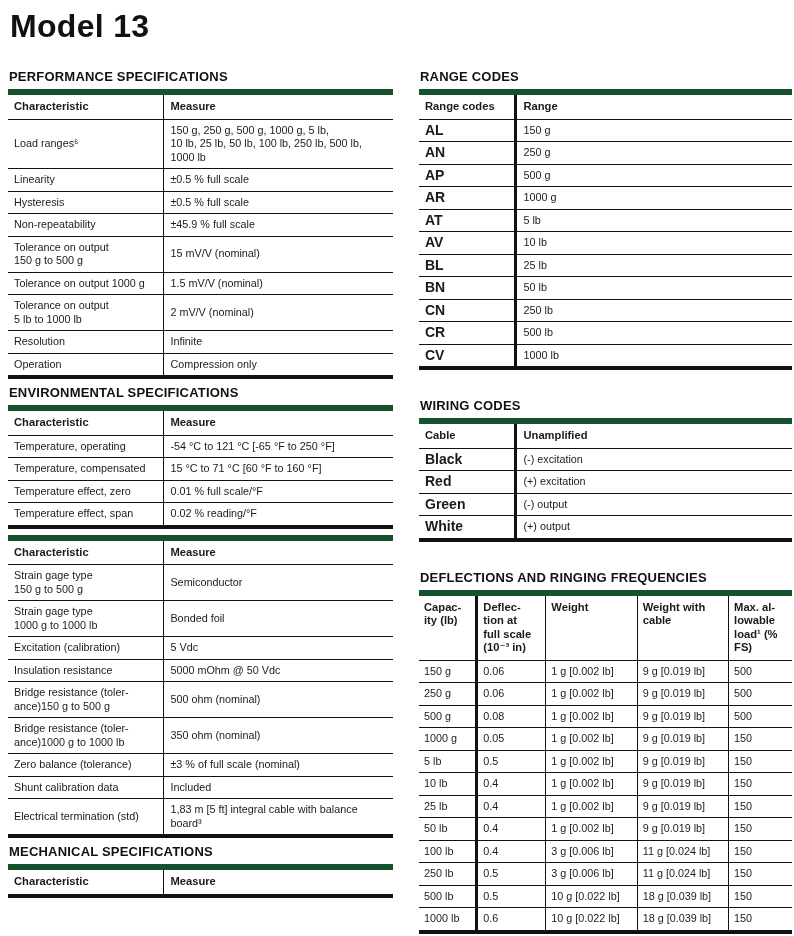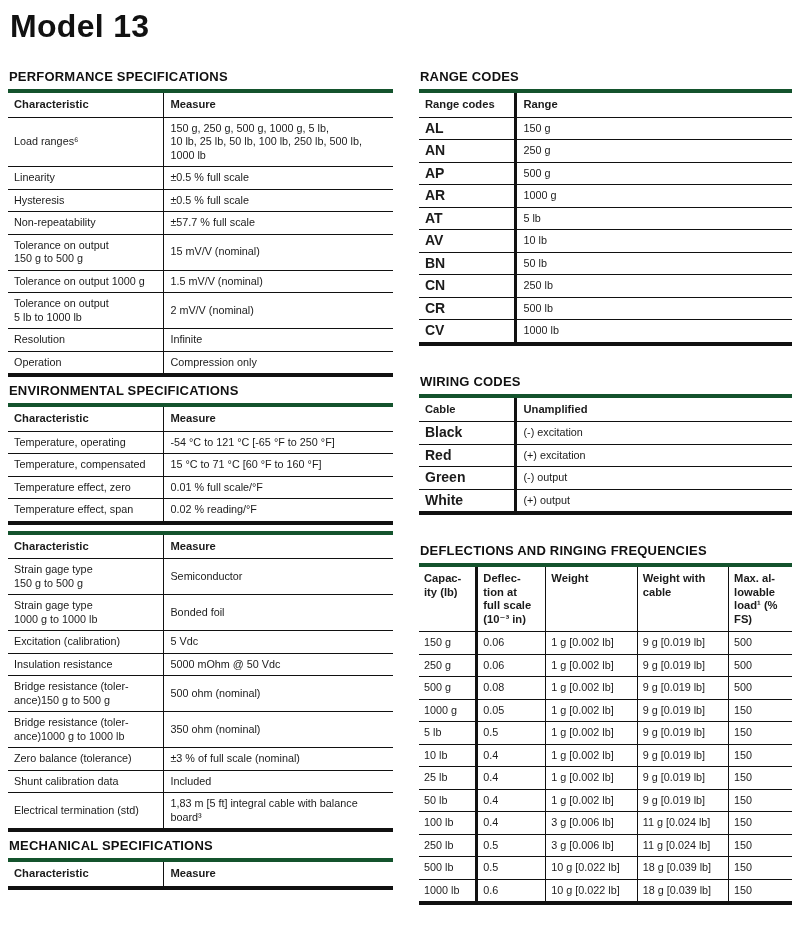--- a/index.html
+++ b/index.html
@@ -28,21 +28,21 @@
     font-size: 13px;
     font-weight: bold;
     letter-spacing: 0.2px;
     color: #111;
     margin: 0 0 5px 1px;
   }
 
   table.tbl {
     width: 100%;
     border-collapse: collapse;
-    border-top: 4px solid #14532d;
+    border-top: 6px solid #14532d;
     border-bottom: 4px solid #111;
     table-layout: fixed;
   }
   .tbl th, .tbl td {
     font-size: 10.8px;
     line-height: 13.5px;
     text-align: left;
     vertical-align: middle;
     padding: 4px 5px 4px 6px;
     white-space: pre-line;
@@ -100,21 +100,21 @@
               <tr>
                 <td>Linearity</td>
                 <td>±0.5 % full scale</td>
               </tr>
               <tr>
                 <td>Hysteresis</td>
                 <td>±0.5 % full scale</td>
               </tr>
               <tr>
                 <td>Non-repeatability</td>
-                <td>±57.7 % full scale</td>
+                <td>±45.9 % full scale</td>
               </tr>
               <tr>
                 <td>Tolerance on output
 150 g to 500 g</td>
                 <td>15 mV/V (nominal)</td>
               </tr>
               <tr>
                 <td>Tolerance on output 1000 g</td>
                 <td>1.5 mV/V (nominal)</td>
               </tr>
@@ -261,20 +261,24 @@
                 <td>AR</td>
                 <td>1000 g</td>
               </tr>
               <tr>
                 <td>AT</td>
                 <td>5 lb</td>
               </tr>
               <tr>
                 <td>AV</td>
                 <td>10 lb</td>
+              </tr>
+              <tr>
+                <td>BL</td>
+                <td>25 lb</td>
               </tr>
               <tr>
                 <td>BN</td>
                 <td>50 lb</td>
               </tr>
               <tr>
                 <td>CN</td>
                 <td>250 lb</td>
               </tr>
               <tr>

